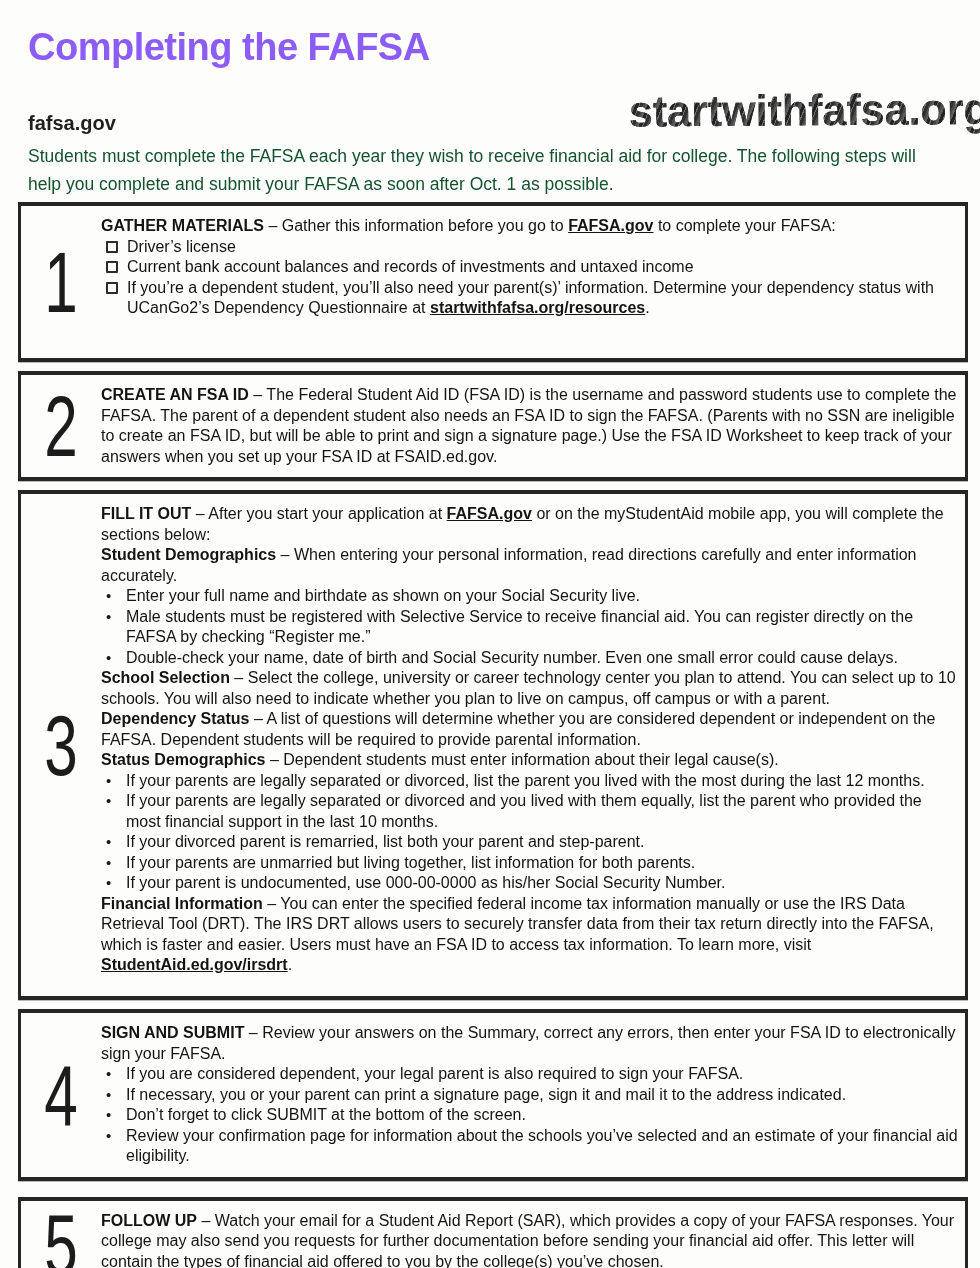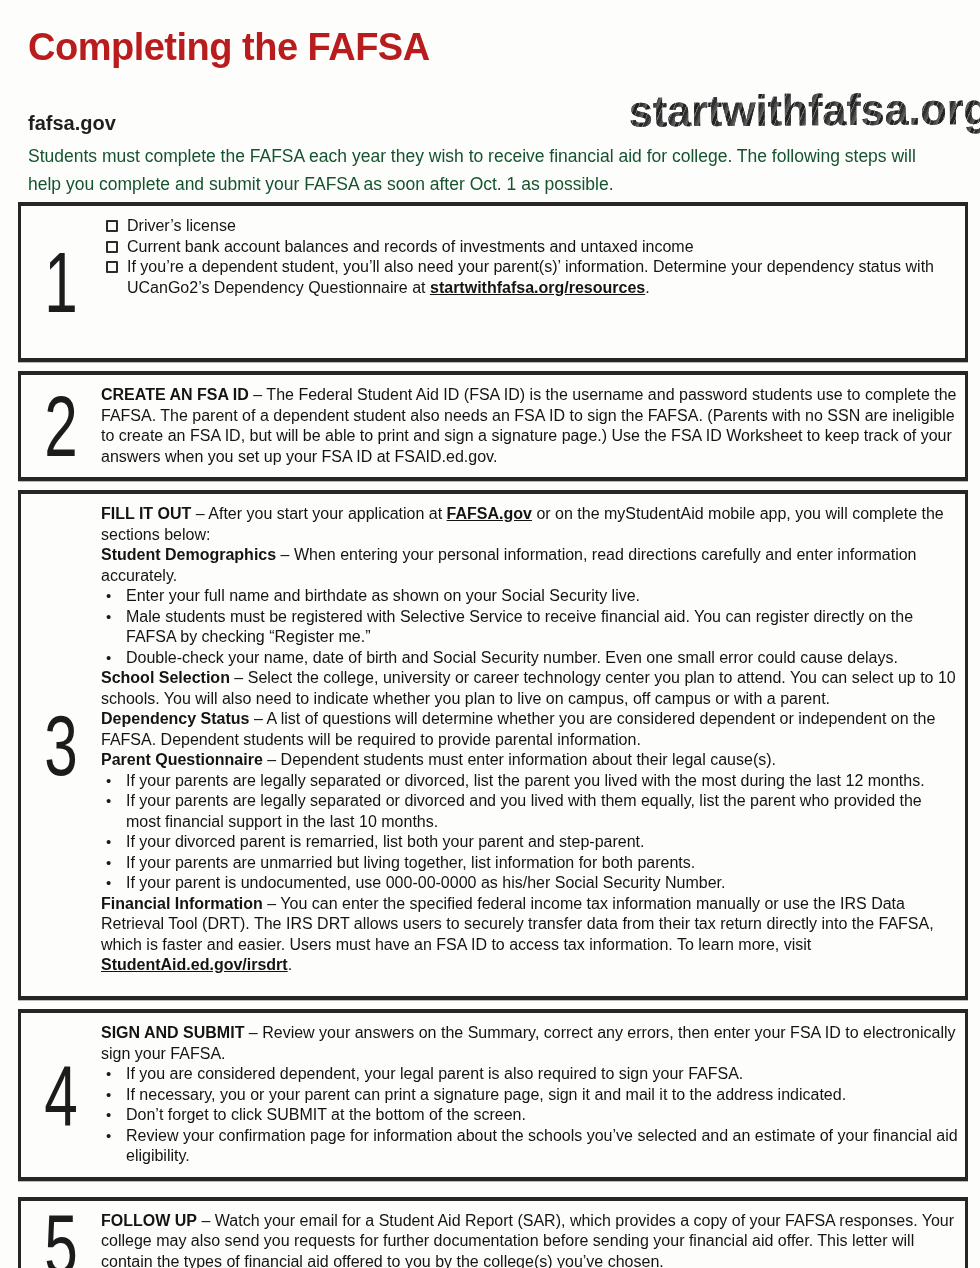--- a/index.html
+++ b/index.html
@@ -12,21 +12,21 @@
     overflow: hidden;
     font-family: "Liberation Sans", sans-serif;
     color: #1a1a1a;
   }
   .page-title {
     position: absolute;
     left: 28px; top: 26px;
     font-size: 38px;
     font-weight: 700;
     letter-spacing: -0.5px;
-    color: #b91c1c;
+    color: #8b5cf6;
   }
   .brand-logo {
     position: absolute;
     right: -10px; top: 86px;
     font-size: 43px;
     font-weight: 700;
     letter-spacing: 0px;
     transform: rotate(-0.4deg) scaleY(1.02);
     color: transparent;
     background:
@@ -120,20 +120,21 @@
   <div class="page-title">Completing the FAFSA</div>
   <div class="brand-logo">startwithfafsa.org</div>
   <div class="site-label">fafsa.gov</div>
   <div class="intro-text">Students must complete the FAFSA each year they wish to receive financial aid for college. The following steps will help you complete and submit your FAFSA as soon after Oct. 1 as possible.</div>
 
   <div class="boxes">
 
     <div class="step s1">
       <div class="step-number">1</div>
       <div class="step-content">
+          <div class="block para"><span class="txt"><span class="b">GATHER MATERIALS</span><span> – Gather this information before you go to </span><span class="b u">FAFSA.gov</span><span> to complete your FAFSA:</span></span></div>
           <div class="block check">
             <span class="sq"></span>
             <span class="txt"><span>Driver’s license</span></span>
           </div>
           <div class="block check">
             <span class="sq"></span>
             <span class="txt"><span>Current bank account balances and records of investments and untaxed income</span></span>
           </div>
           <div class="block check">
             <span class="sq"></span>
@@ -161,21 +162,21 @@
           <div class="block bullet">
             <span class="dot">•</span>
             <span class="txt"><span>Male students must be registered with Selective Service to receive financial aid. You can register directly on the FAFSA by checking “Register me.”</span></span>
           </div>
           <div class="block bullet">
             <span class="dot">•</span>
             <span class="txt"><span>Double-check your name, date of birth and Social Security number. Even one small error could cause delays.</span></span>
           </div>
           <div class="block para"><span class="txt"><span class="b">School Selection</span><span> – Select the college, university or career technology center you plan to attend. You can select up to 10 schools. You will also need to indicate whether you plan to live on campus, off campus or with a parent.</span></span></div>
           <div class="block para"><span class="txt"><span class="b">Dependency Status</span><span> – A list of questions will determine whether you are considered dependent or independent on the FAFSA. Dependent students will be required to provide parental information.</span></span></div>
-          <div class="block para"><span class="txt"><span class="b">Parent Questionnaire</span><span> – Dependent students must enter information about their legal cause(s).</span></span></div>
+          <div class="block para"><span class="txt"><span class="b">Status Demographics</span><span> – Dependent students must enter information about their legal cause(s).</span></span></div>
           <div class="block bullet">
             <span class="dot">•</span>
             <span class="txt"><span>If your parents are legally separated or divorced, list the parent you lived with the most during the last 12 months.</span></span>
           </div>
           <div class="block bullet">
             <span class="dot">•</span>
             <span class="txt"><span>If your parents are legally separated or divorced and you lived with them equally, list the parent who provided the most financial support in the last 10 months.</span></span>
           </div>
           <div class="block bullet">
             <span class="dot">•</span>

